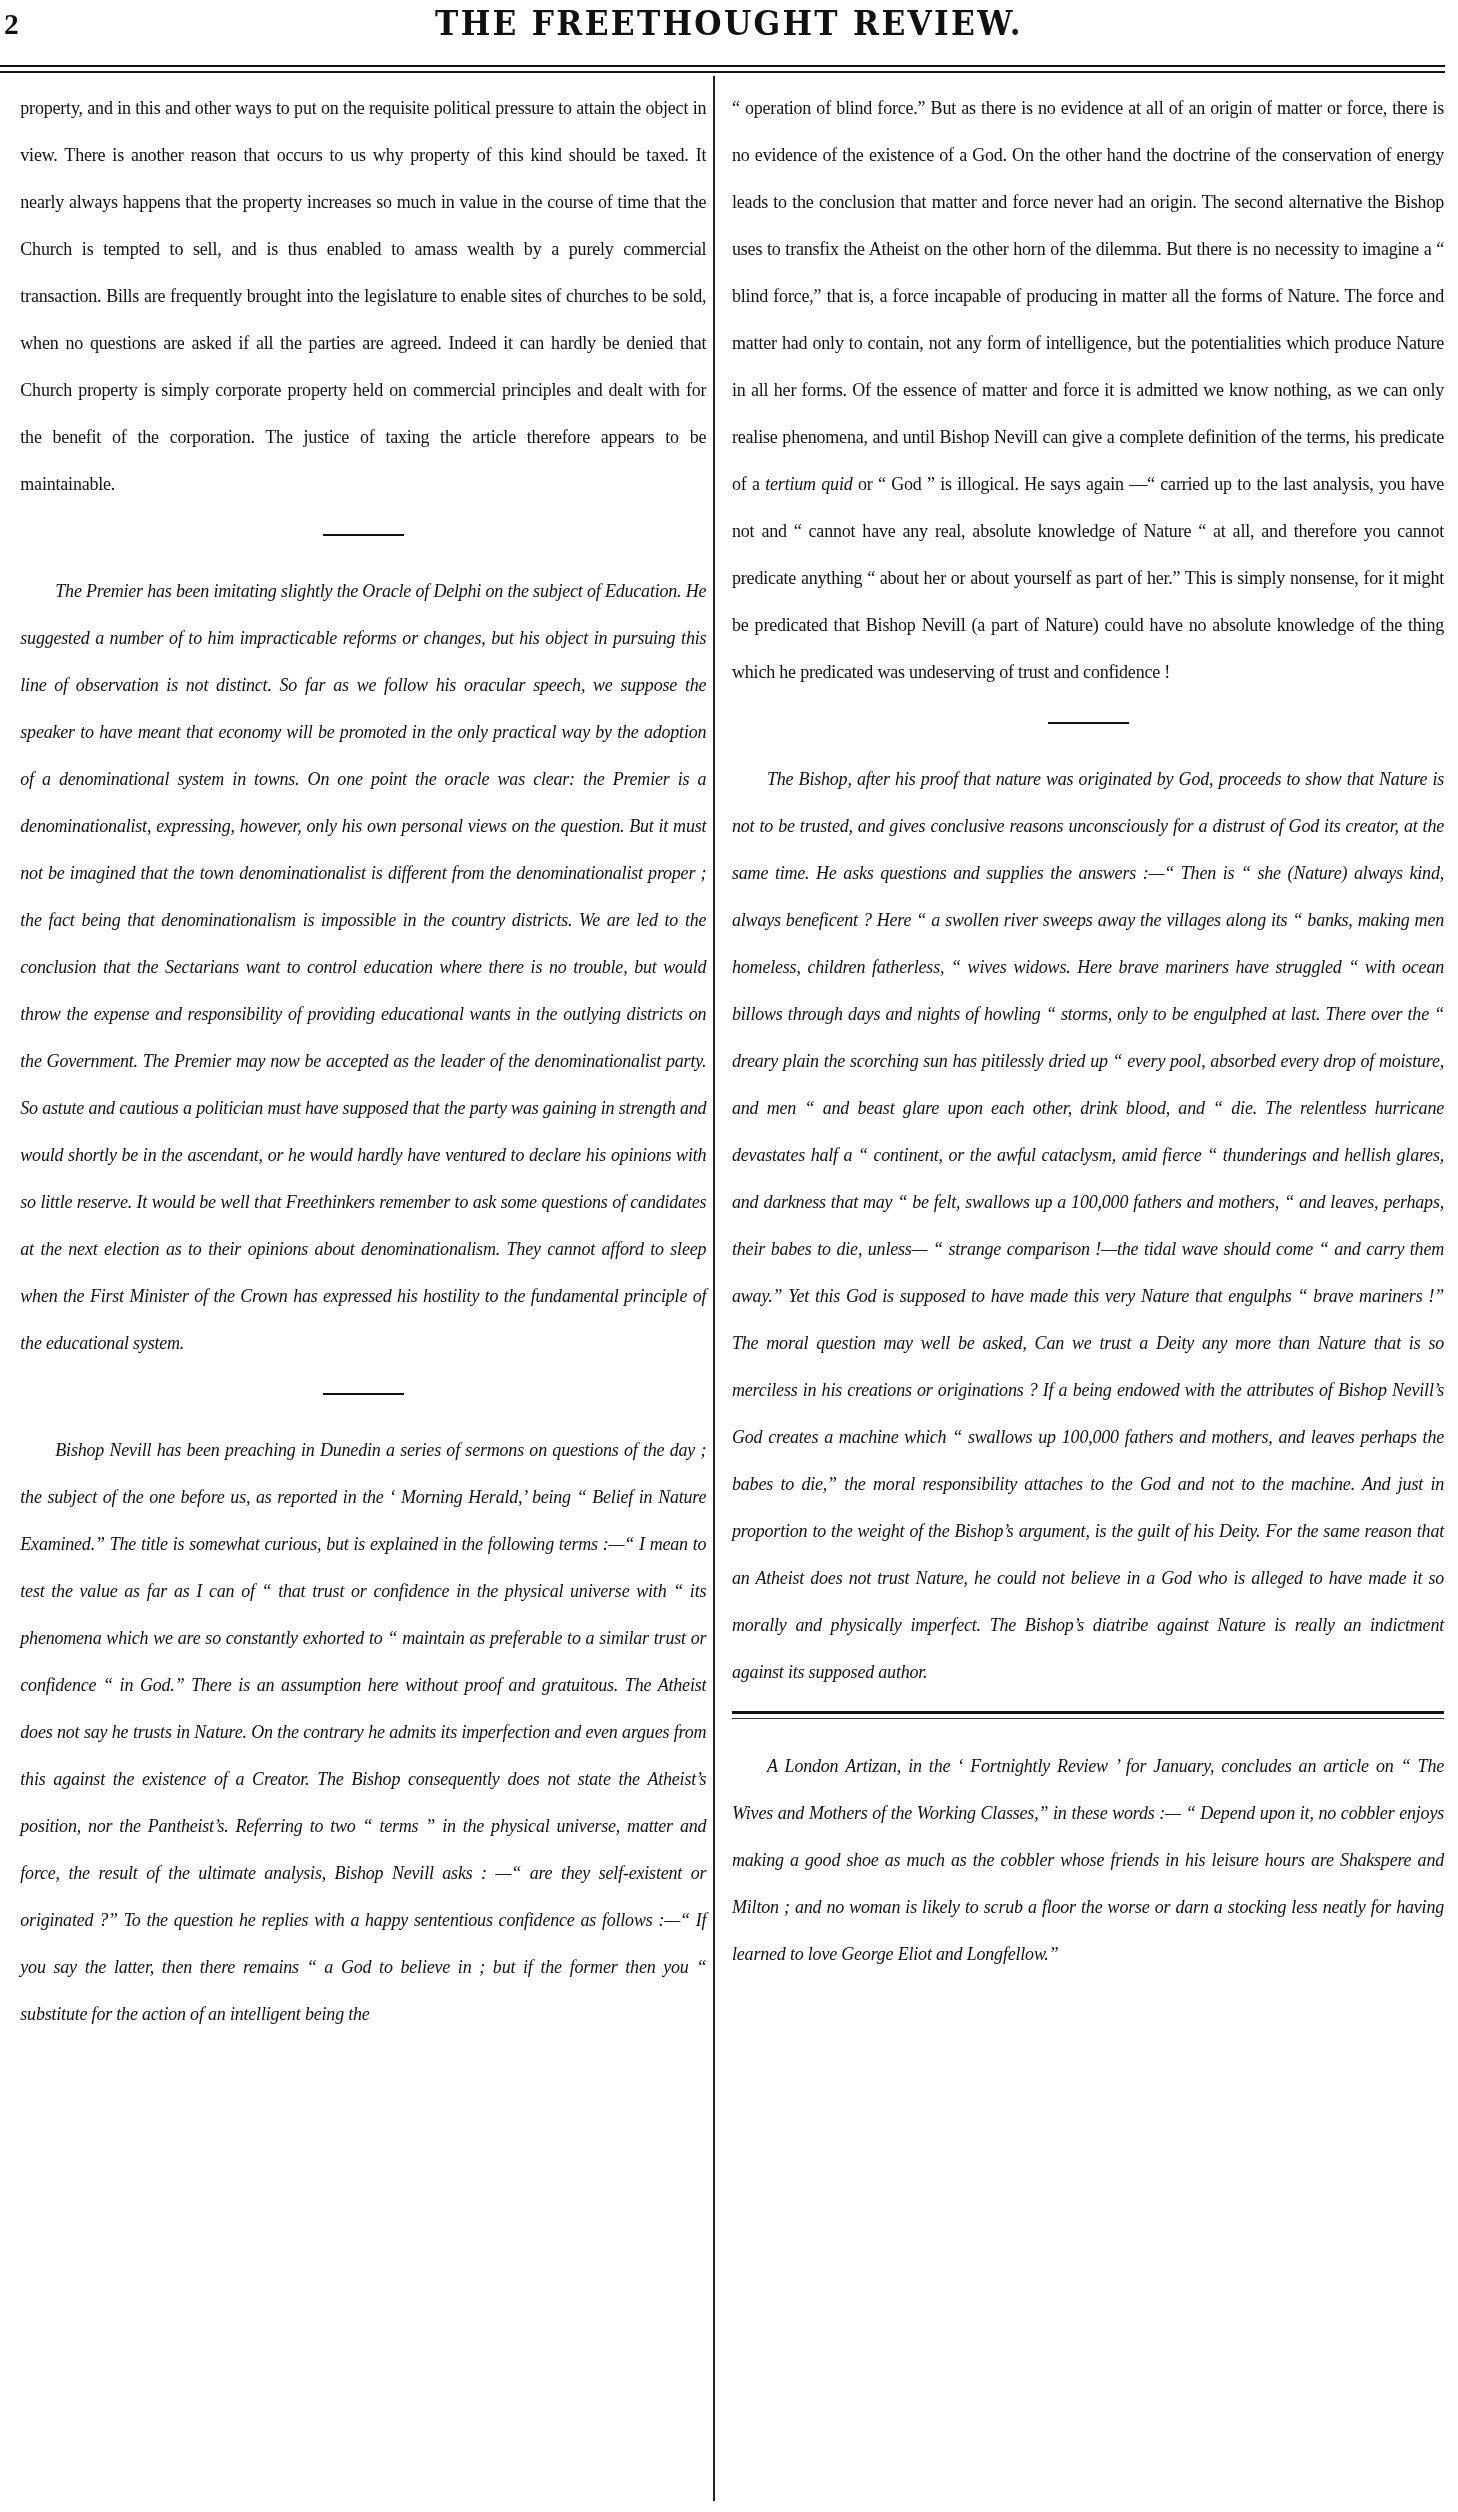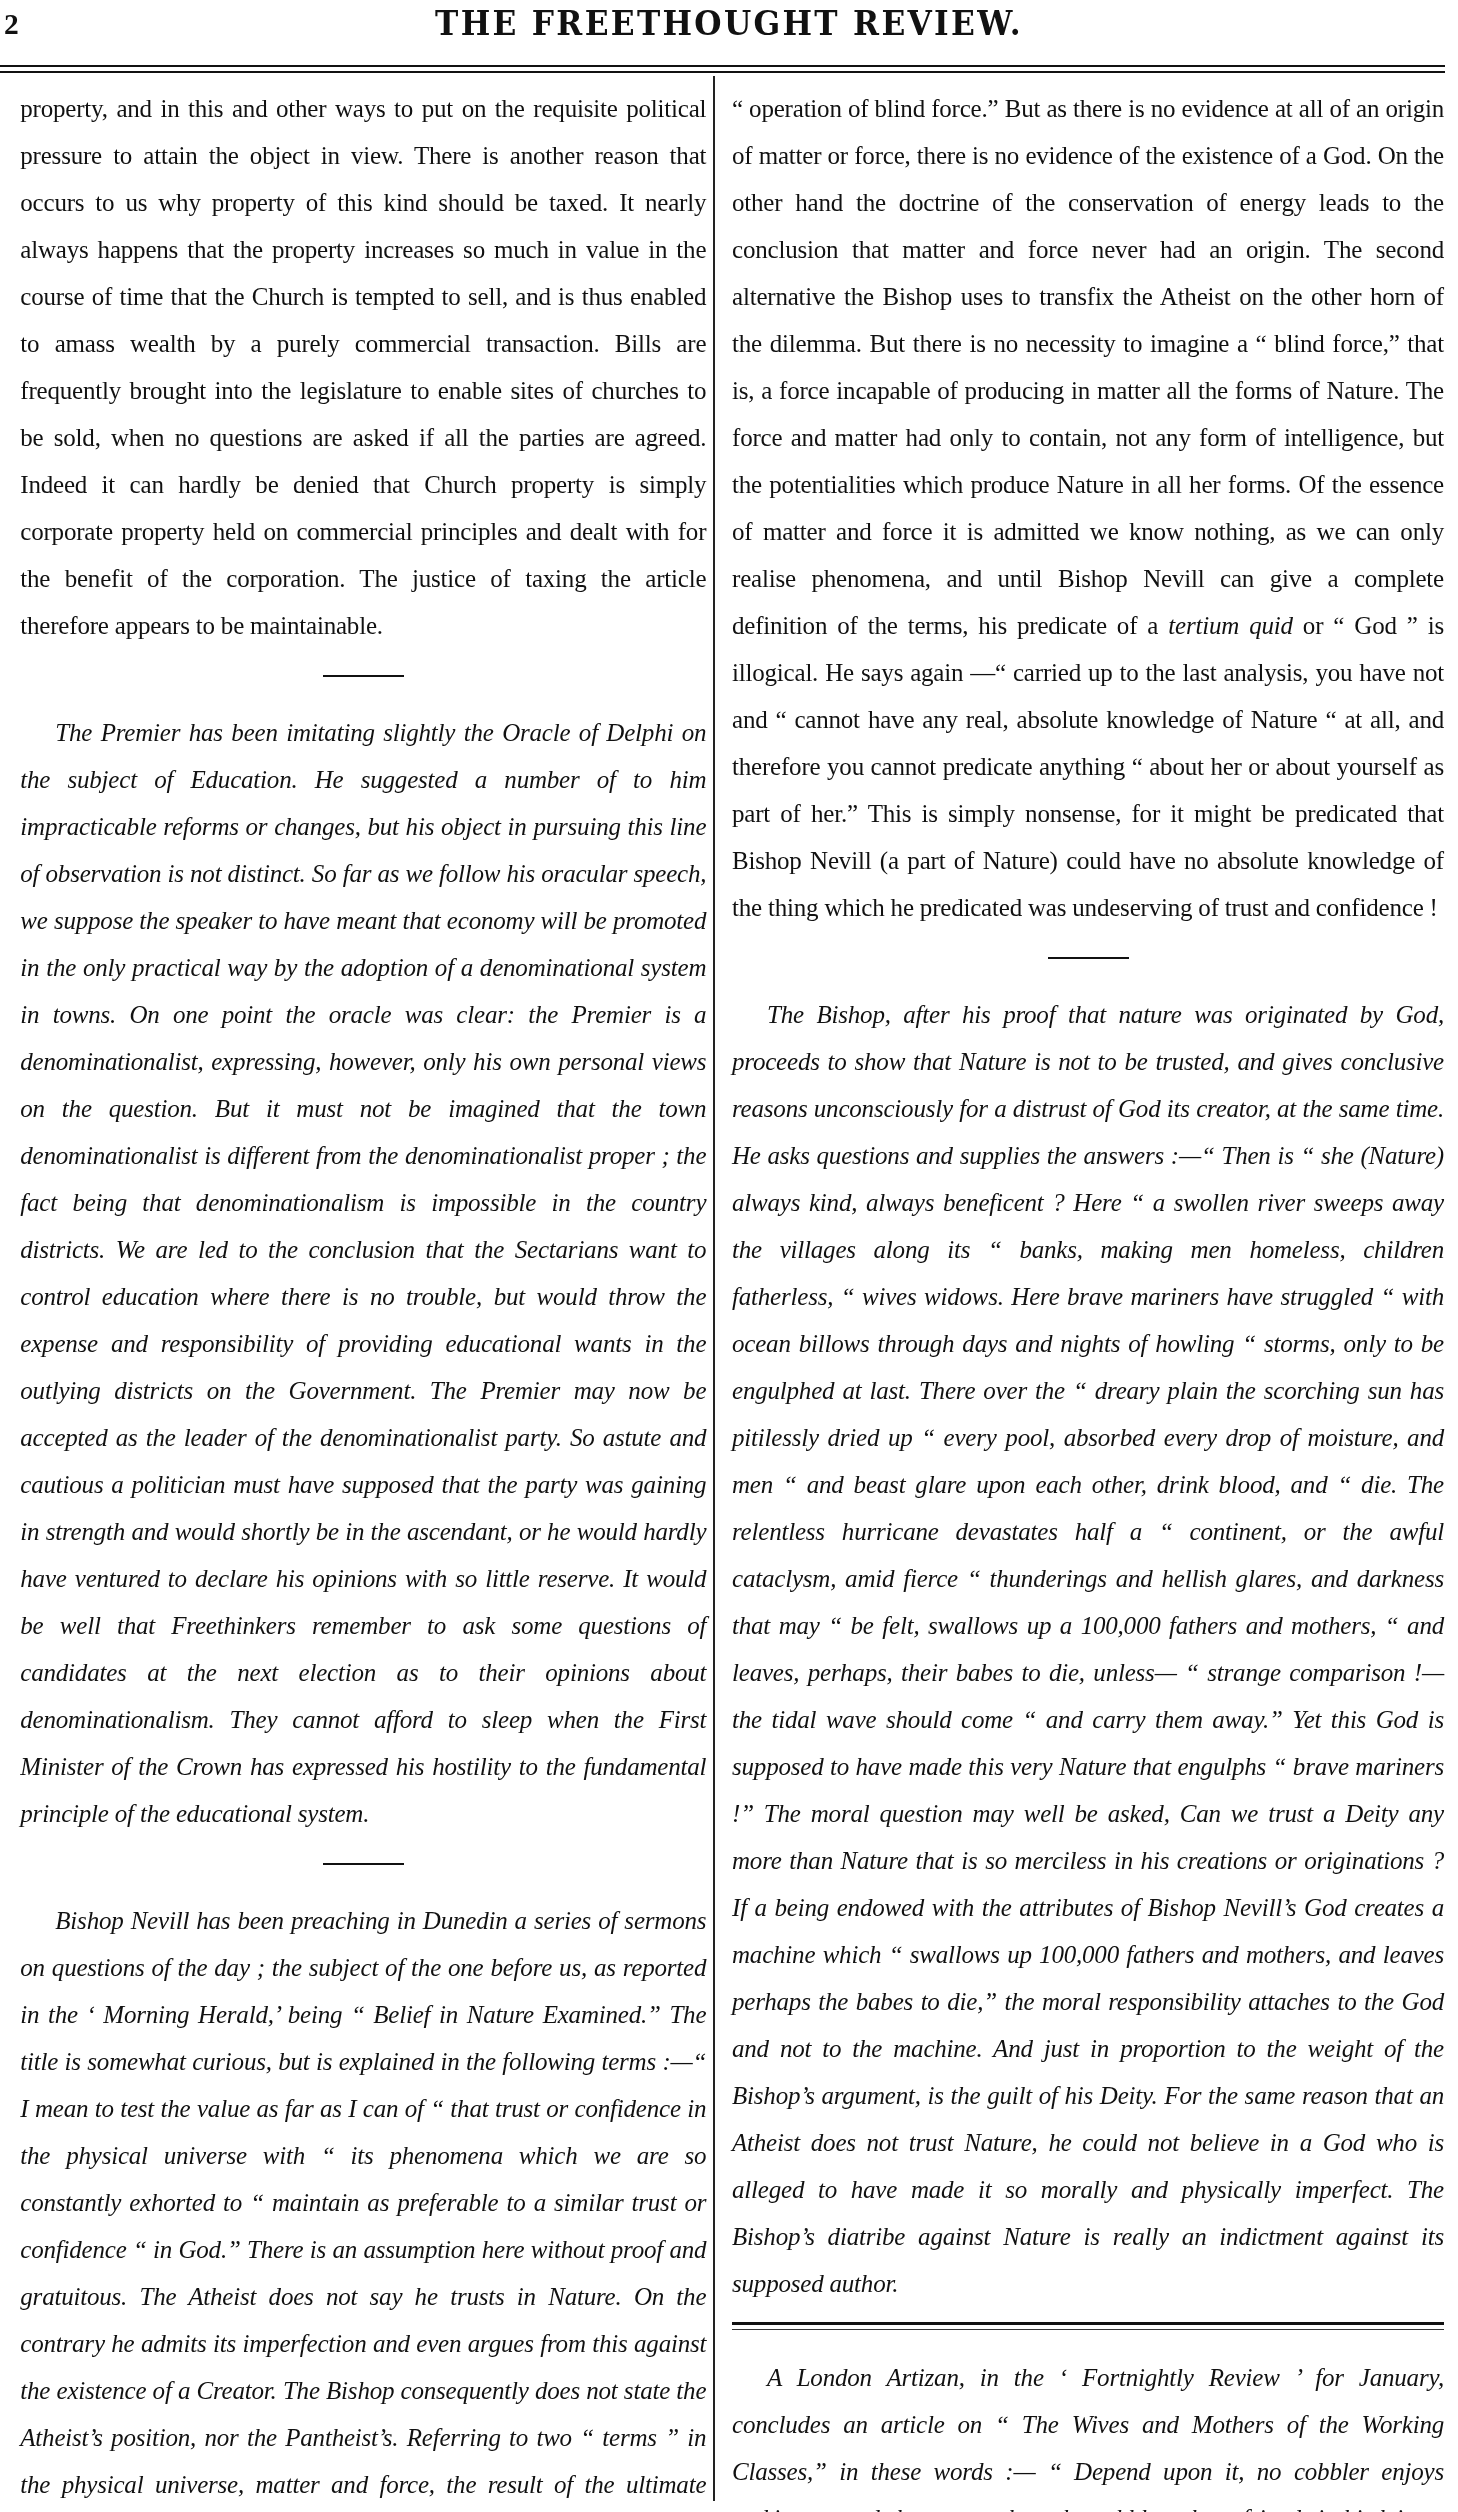--- a/index.html
+++ b/index.html
@@ -19,21 +19,21 @@
   }
   .rule-top { position: absolute; left: 0; right: 13.2px; top: 65px; height: 2px; background: #111; }
   .rule-bottom { position: absolute; left: 0; right: 13.2px; top: 71px; height: 1.5px; background: #111; }
   .col-divider { position: absolute; left: 713px; top: 76px; width: 1.5px; height: 2425px; background: #222; }
 
   .column { position: absolute; top: 85px; }
   .col-left { left: 20.3px; width: 686px; }
   .col-right { left: 732px; width: 712px; }
 
   .para {
-    margin: 0; font-size: 25px; line-height: 47px;
+    margin: 0; font-size: 18px; line-height: 47px;
     text-align: justify; text-align-last: left; hyphens: none;
     letter-spacing: -0.2px;
   }
   .para.indent { text-indent: 35px; font-style: italic; }
   .para em { font-style: italic; }
   .sep {
     width: 81px; height: 2px; background: #111;
     margin: 26.4px auto 31.5px auto;
   }
   .box-rule-a { height: 3.1px; background: #111; margin: 15.3px 0 4.1px 0; }

